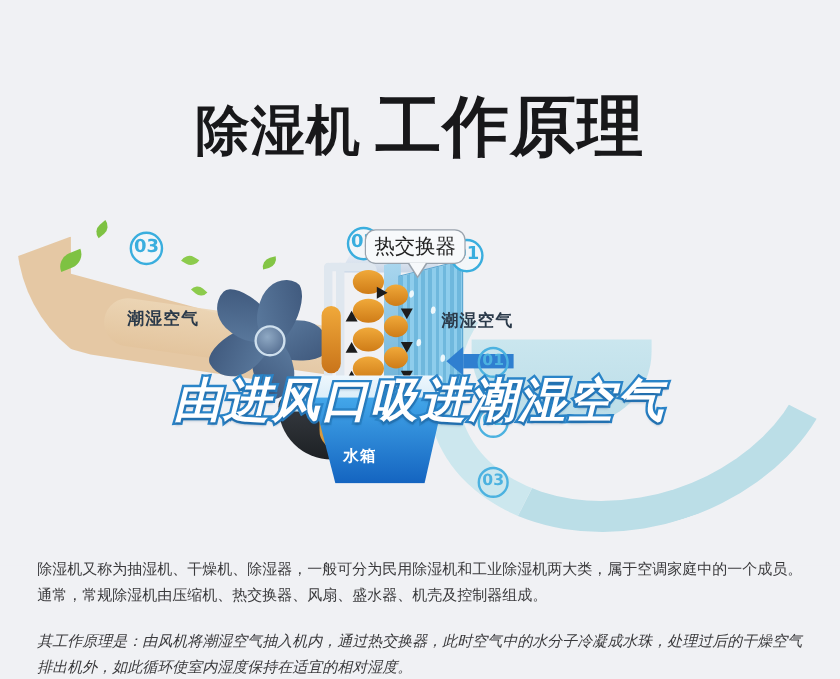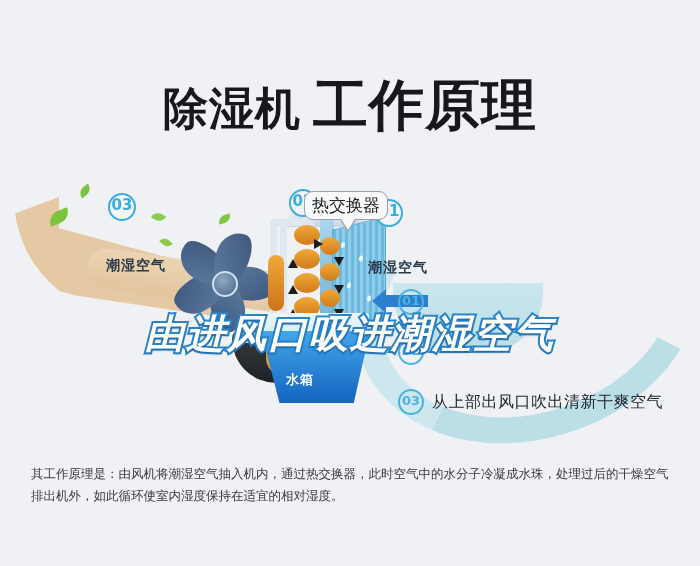--- a/index.html
+++ b/index.html
@@ -287,21 +287,21 @@
     text-shadow: 0 2px 2px rgba(20,70,120,.35);
   }
 
   
   .copy {
     position:absolute;left:31px;top:418px;width:640px;
     font-family:"DejaVu Sans","Liberation Sans",sans-serif;
     font-size:12.5px;color:#3a3a3c;line-height:22px;
   }
   .copy p { margin:0 0 16px 0; }
-  .copy p:last-child { margin-bottom:0; }
+  .copy p:last-child { margin-bottom:0;font-style:italic; }
 </style>
 </head>
 <body>
 
 <div id="page">
 
   <div class="title-wrap">
     <span class="title-a">除湿机</span><span class="title-b">工作原理</span>
   </div>
 
@@ -380,23 +380,23 @@
 
   <div class="steps">
     <div class="step">
       <div class="step-num">01</div>
     </div>
     <div class="step">
       <div class="step-num">02</div>
     </div>
     <div class="step">
       <div class="step-num">03</div>
-      <div class="step-text">从上部出风口吹出清新干爽空气</div>
     </div>
   </div>
 
   <div class="overlay">由进风口吸进潮湿空气</div>
 
   <div class="copy">
+    <p>除湿机又称为抽湿机、干燥机、除湿器，一般可分为民用除湿机和工业除湿机两大类，属于空调家庭中的一个成员。通常，常规除湿机由压缩机、热交换器、风扇、盛水器、机壳及控制器组成。</p>
     <p>其工作原理是：由风机将潮湿空气抽入机内，通过热交换器，此时空气中的水分子冷凝成水珠，处理过后的干燥空气排出机外，如此循环使室内湿度保持在适宜的相对湿度。</p>
   </div>
 
 </div>
 
 </body></html>

